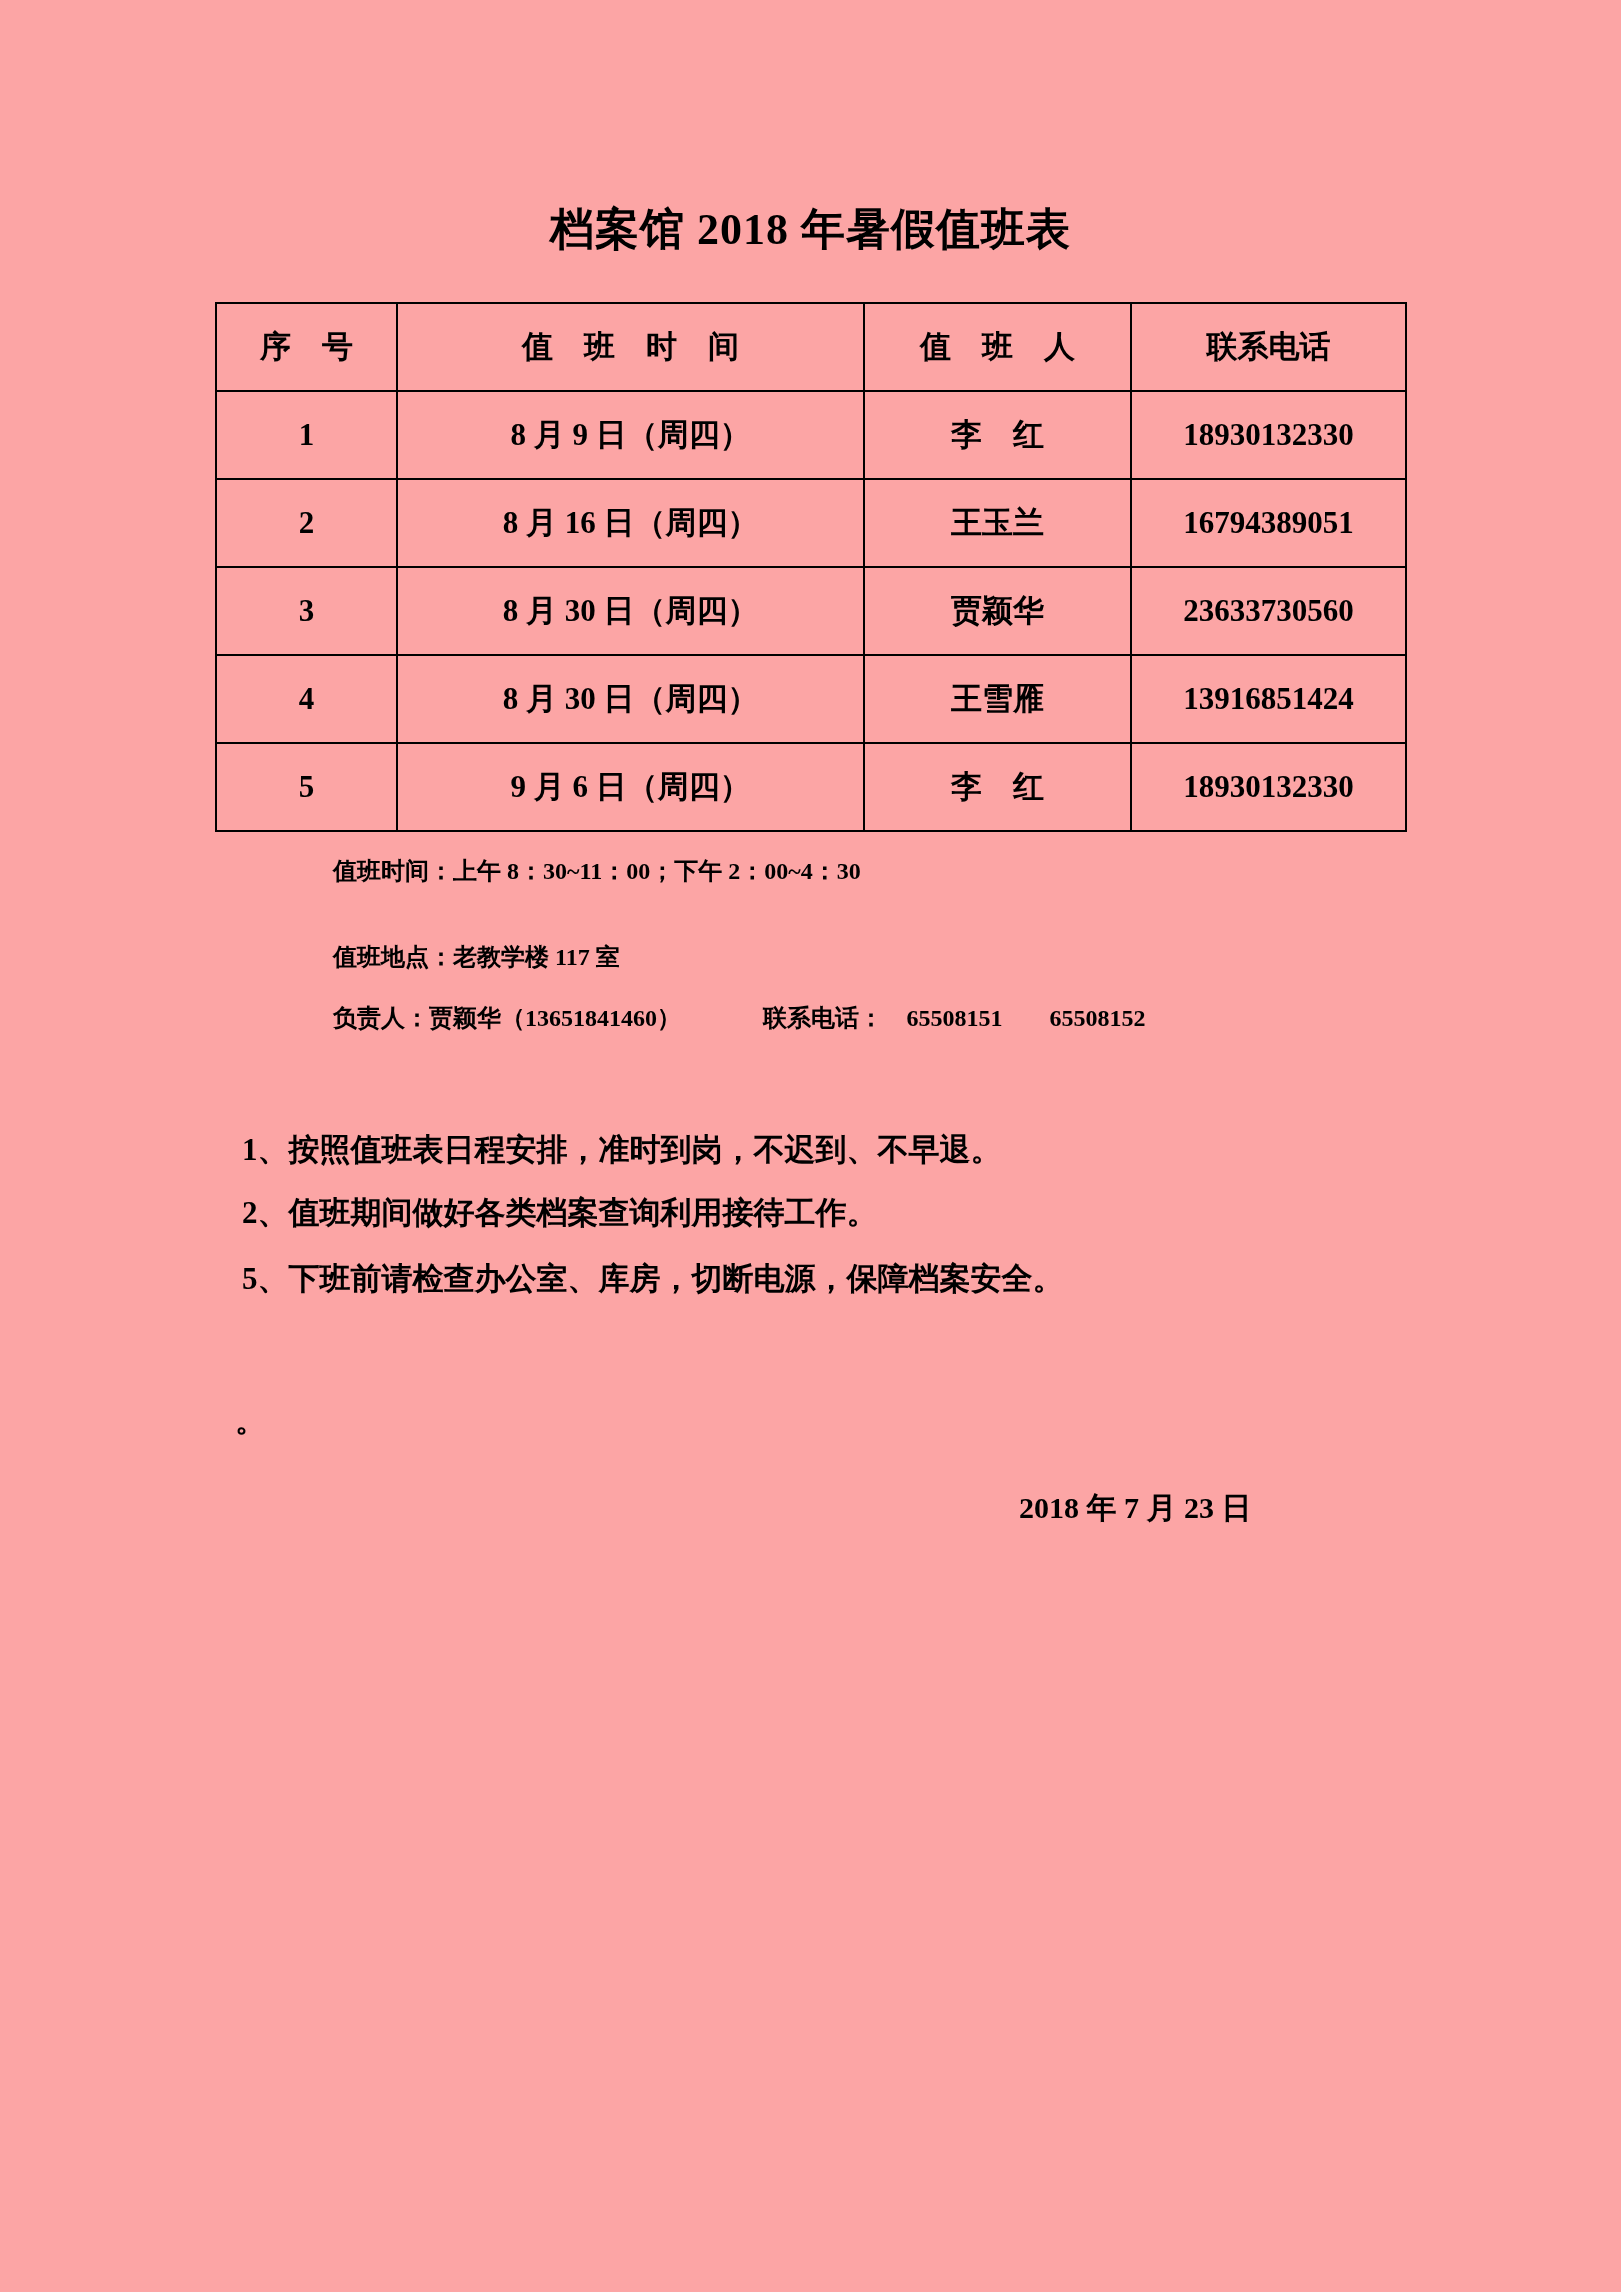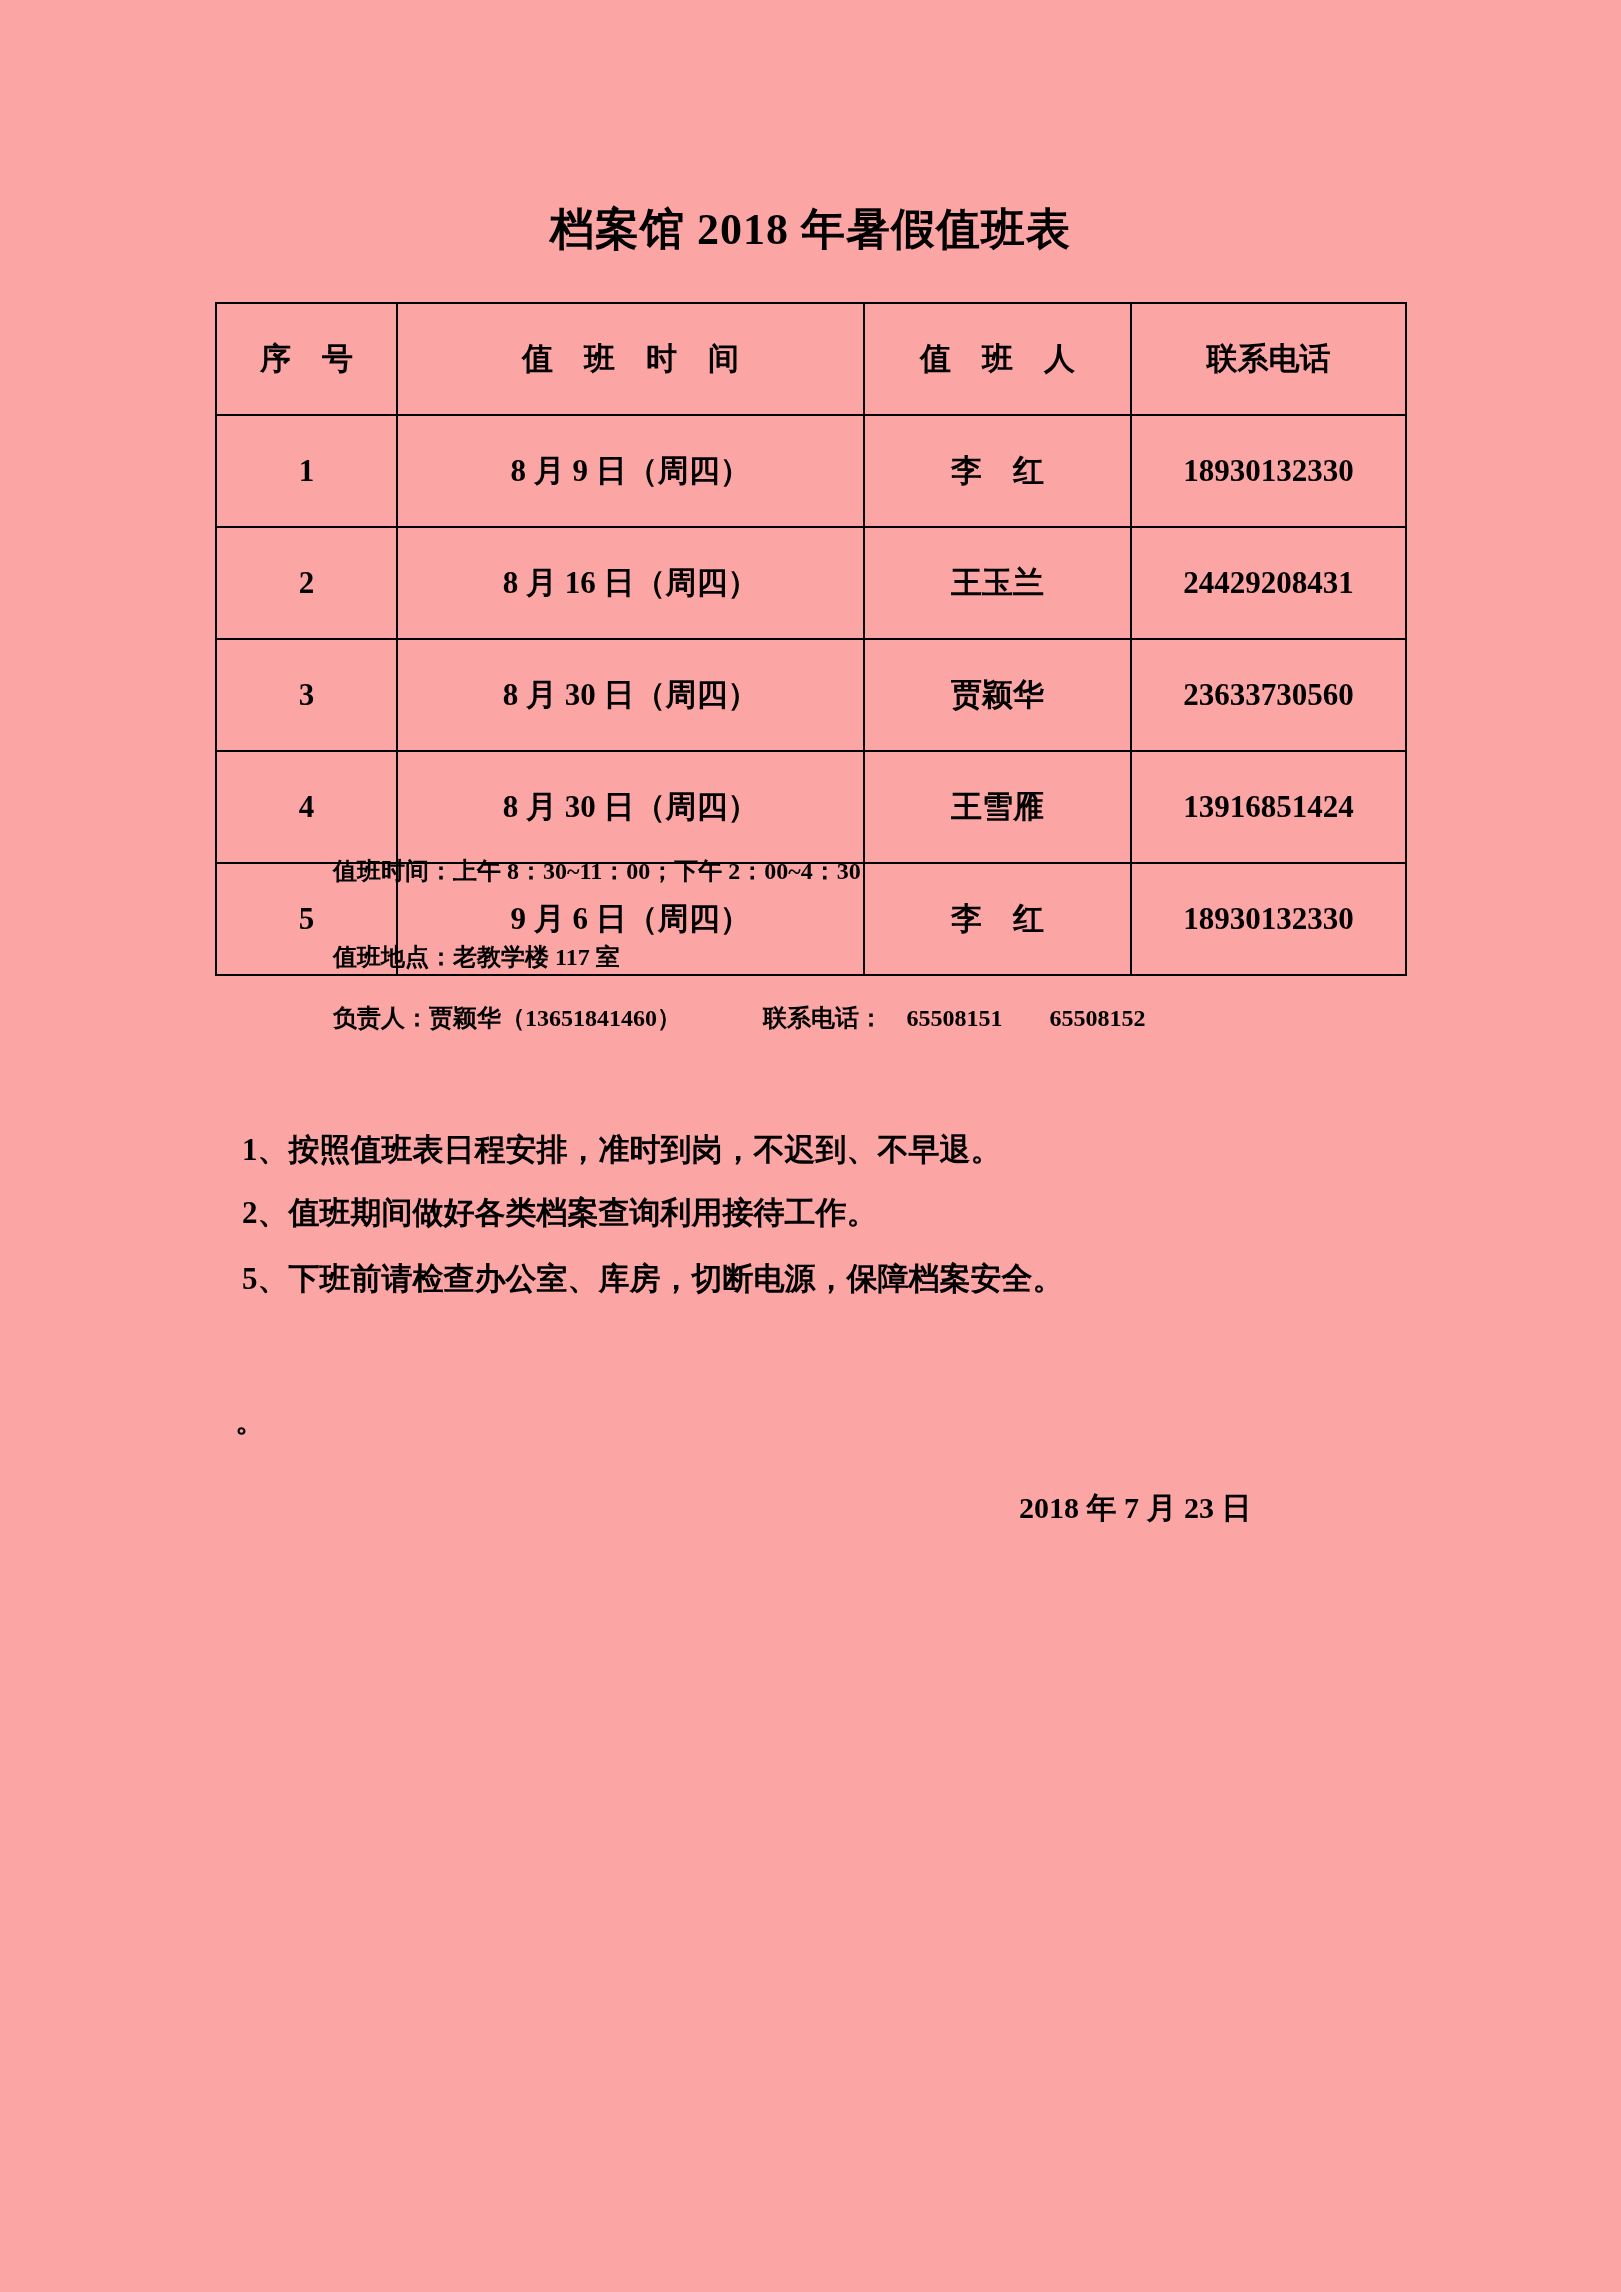--- a/index.html
+++ b/index.html
@@ -34,21 +34,21 @@
     border: 2.9px solid #000;
   }
   table.duty-table th,
   table.duty-table td {
     border: 2px solid #000;
     height: 86px;
     text-align: center;
     vertical-align: middle;
     font-size: 31px;
     font-weight: bold;
-    padding: 12px;
+    padding: 0;
     white-space: pre;
     overflow: hidden;
   }
   .col-index  { width: 181px; }
   .col-time   { width: 467px; }
   .col-person { width: 267px; }
   .col-phone  { width: 275px; }
 
   .info-line {
     position: absolute;
@@ -114,21 +114,21 @@
       <tr>
         <td>1</td>
         <td>8 月 9 日（周四）</td>
         <td>李　红</td>
         <td>18930132330</td>
       </tr>
       <tr>
         <td>2</td>
         <td>8 月 16 日（周四）</td>
         <td>王玉兰</td>
-        <td>24429208431</td>
+        <td>16794389051</td>
       </tr>
       <tr>
         <td>3</td>
         <td>8 月 30 日（周四）</td>
         <td>贾颖华</td>
         <td>23633730560</td>
       </tr>
       <tr>
         <td>4</td>
         <td>8 月 30 日（周四）</td>

